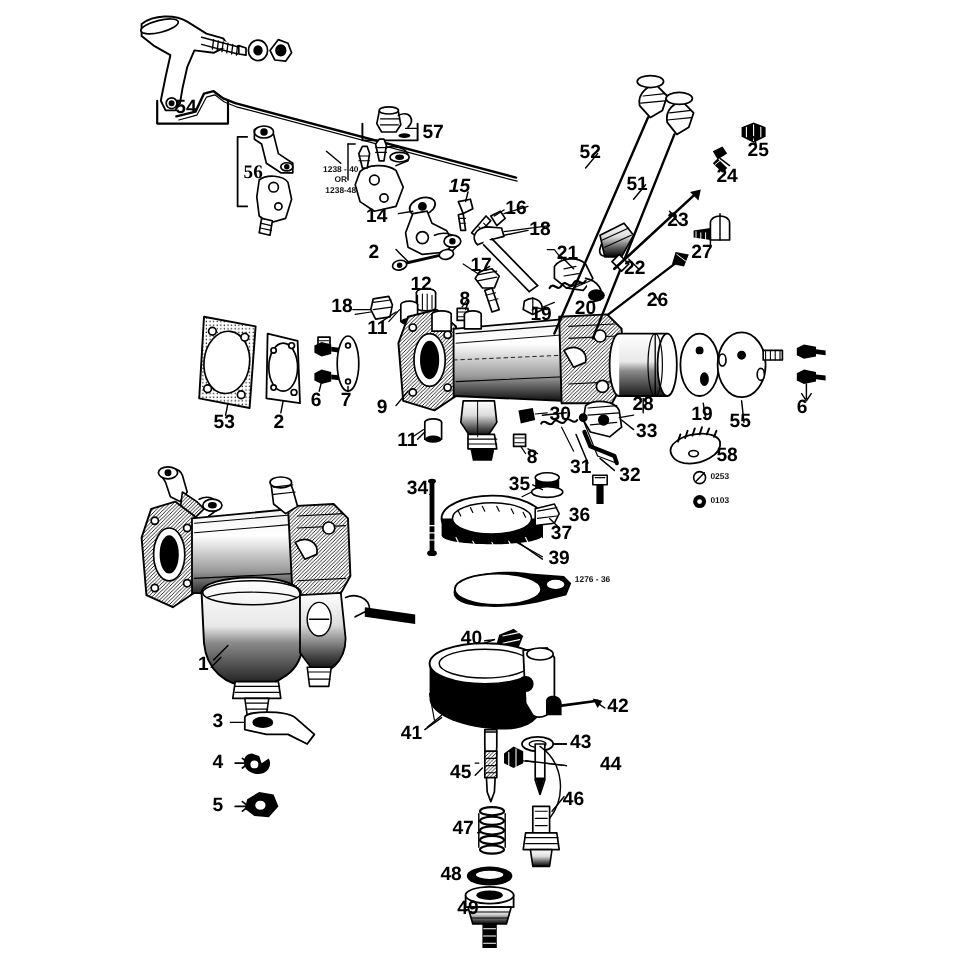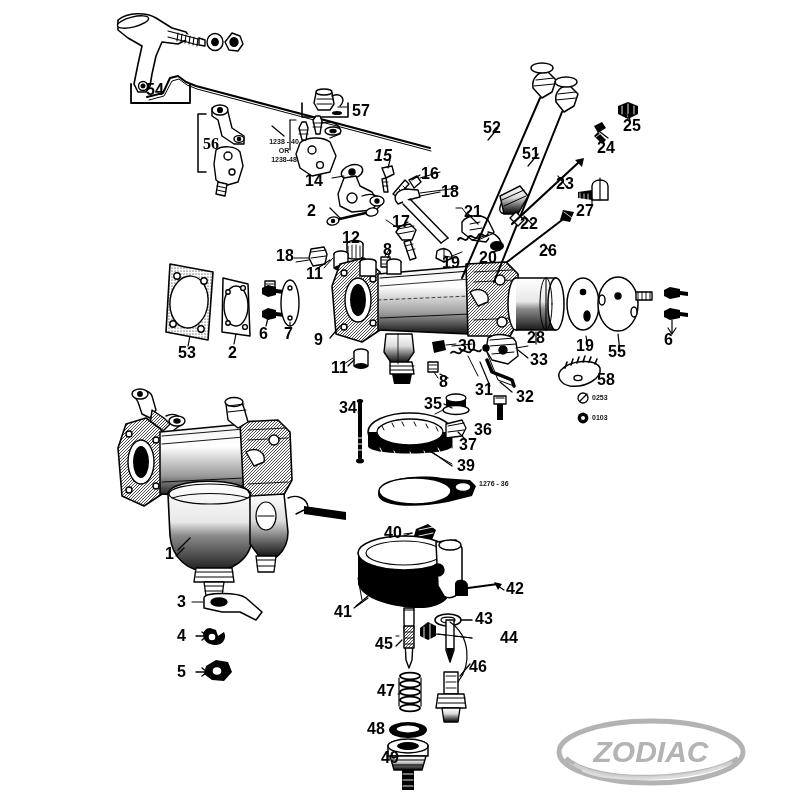--- a/index.html
+++ b/index.html
@@ -747,23 +747,14 @@
   <div class="callout n" style="left:367px;top:721px;">48</div>
   <div class="callout n" style="left:365px;top:750px;margin-left:16px;">49</div>
 
   <div class="refcode" style="left:256px;top:138px;width:56px;">1238 - 40
 OR
 1238-48</div>
   <div class="refcode" style="left:592px;top:394px;">0253</div>
   <div class="refcode" style="left:592px;top:414px;">0103</div>
   <div class="refcode" style="left:479px;top:480px;">1276 - 36</div>
 
-  <div class="logo">
-    <svg width="190" height="68" viewBox="0 0 190 68">
-      <ellipse cx="95" cy="34" rx="92" ry="31" fill="none" stroke="#b3b3b3" stroke-width="5"></ellipse>
-      <path d="M10,40 C40,68 150,62 182,40" fill="none" stroke="#b3b3b3" stroke-width="4"></path>
-      <path d="M18,46 C50,66 140,62 176,44" fill="none" stroke="#cfcfcf" stroke-width="3"></path>
-      <path d="M26,52 C56,66 132,62 168,48" fill="none" stroke="#dcdcdc" stroke-width="2.5"></path>
-      <text x="95" y="44" text-anchor="middle" font-family="'Liberation Sans', sans-serif" font-size="30" font-style="italic" font-weight="bold" fill="#b3b3b3">ZODIAC</text>
-    </svg>
-  </div>
 
 </div>
 
 </body></html>

